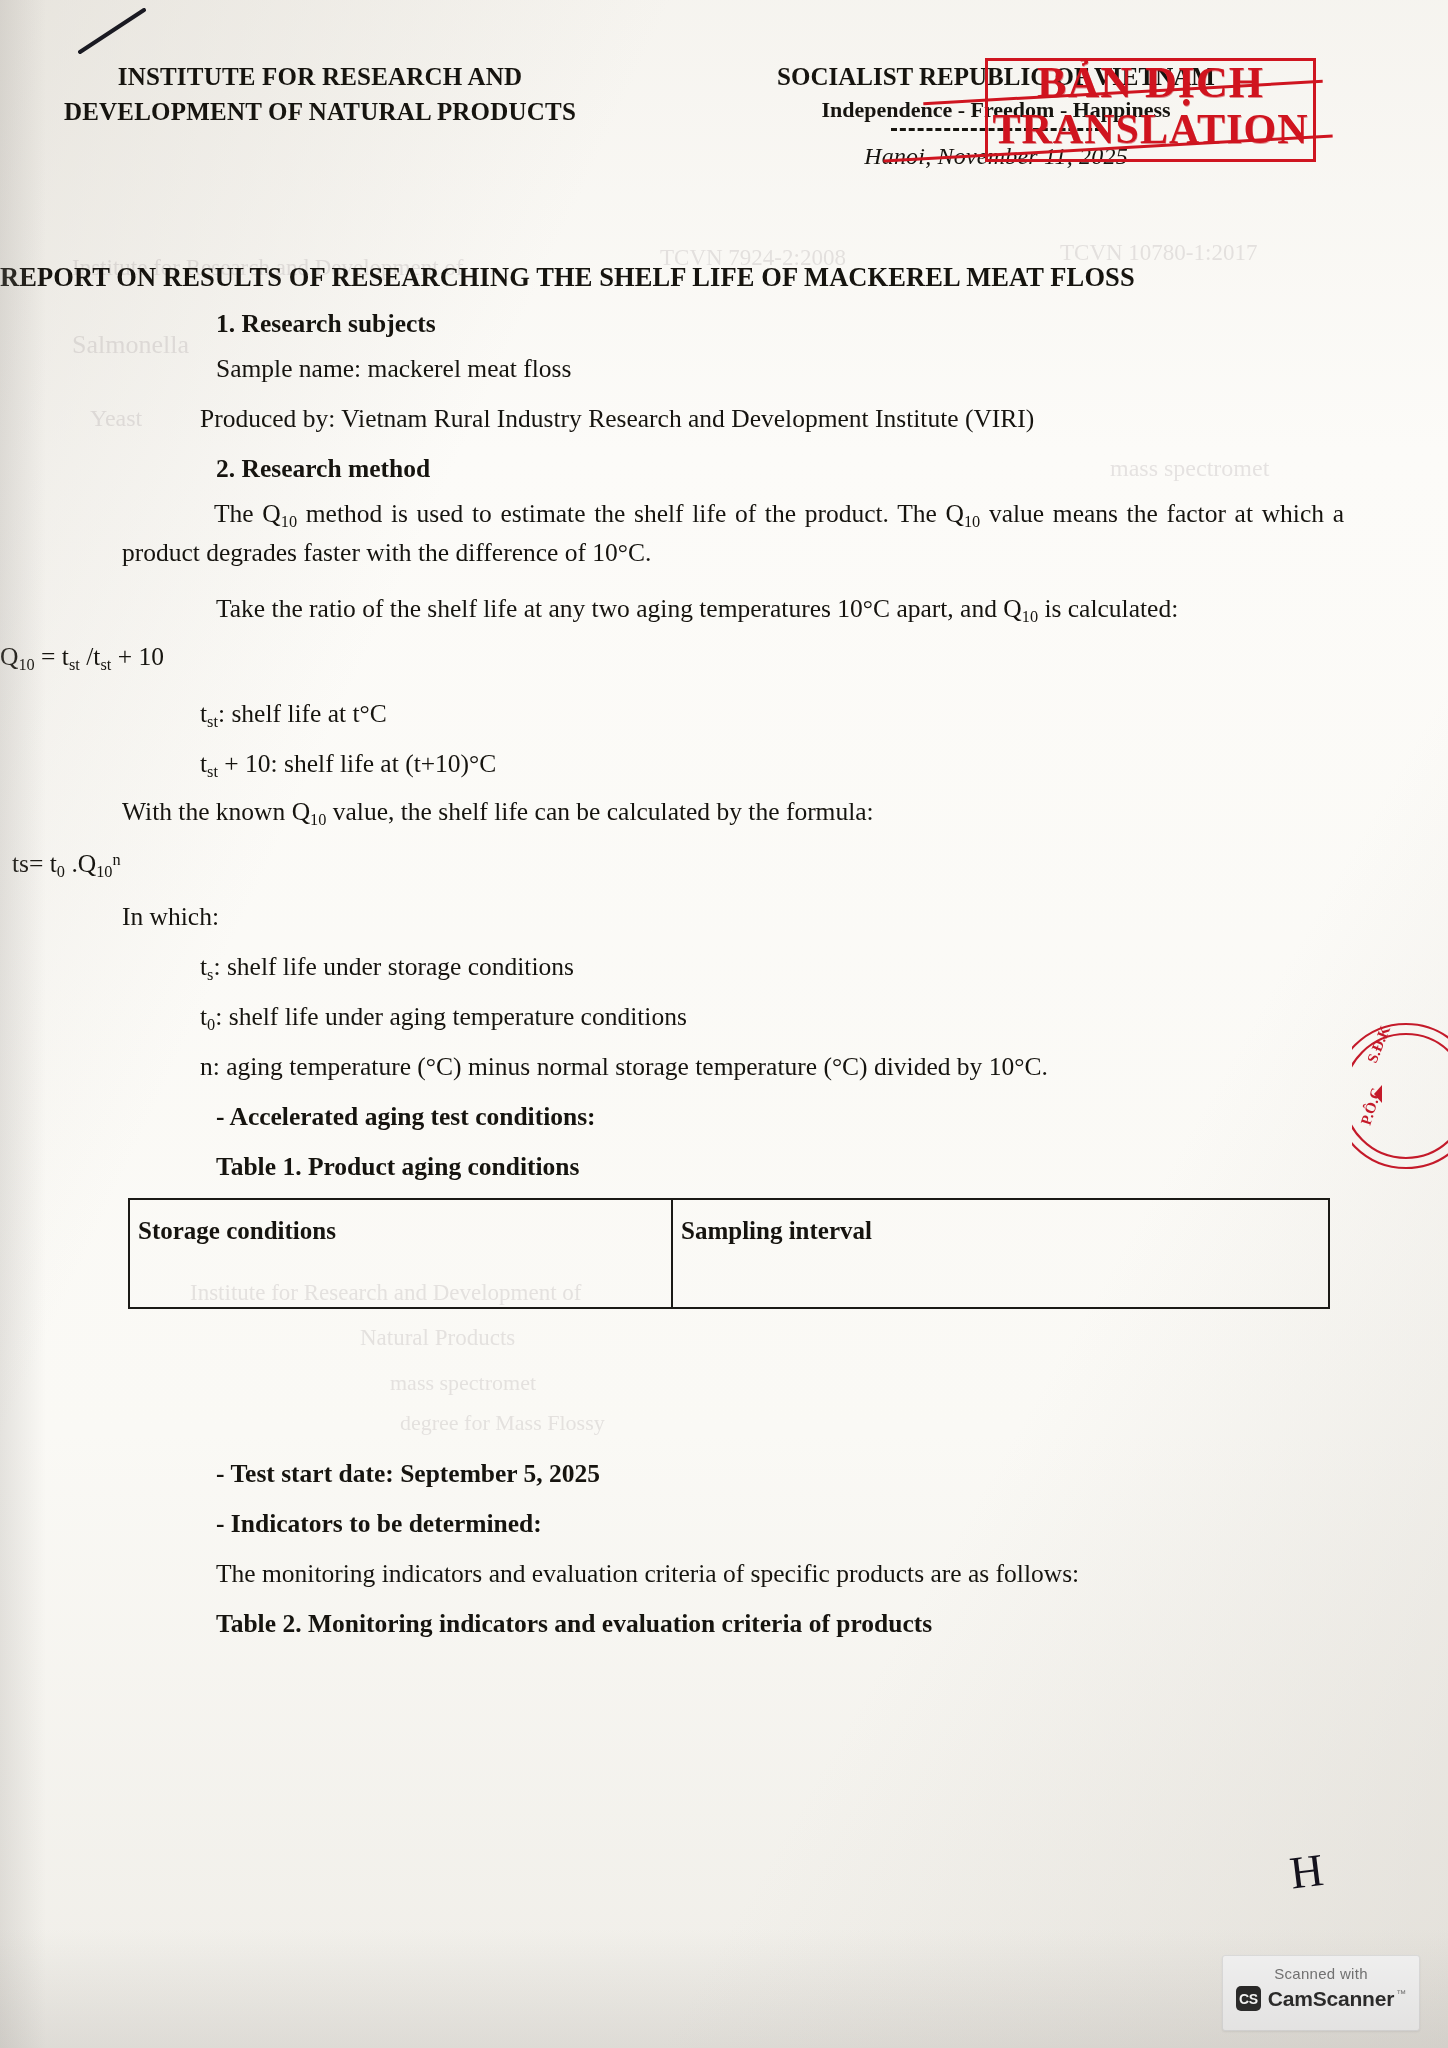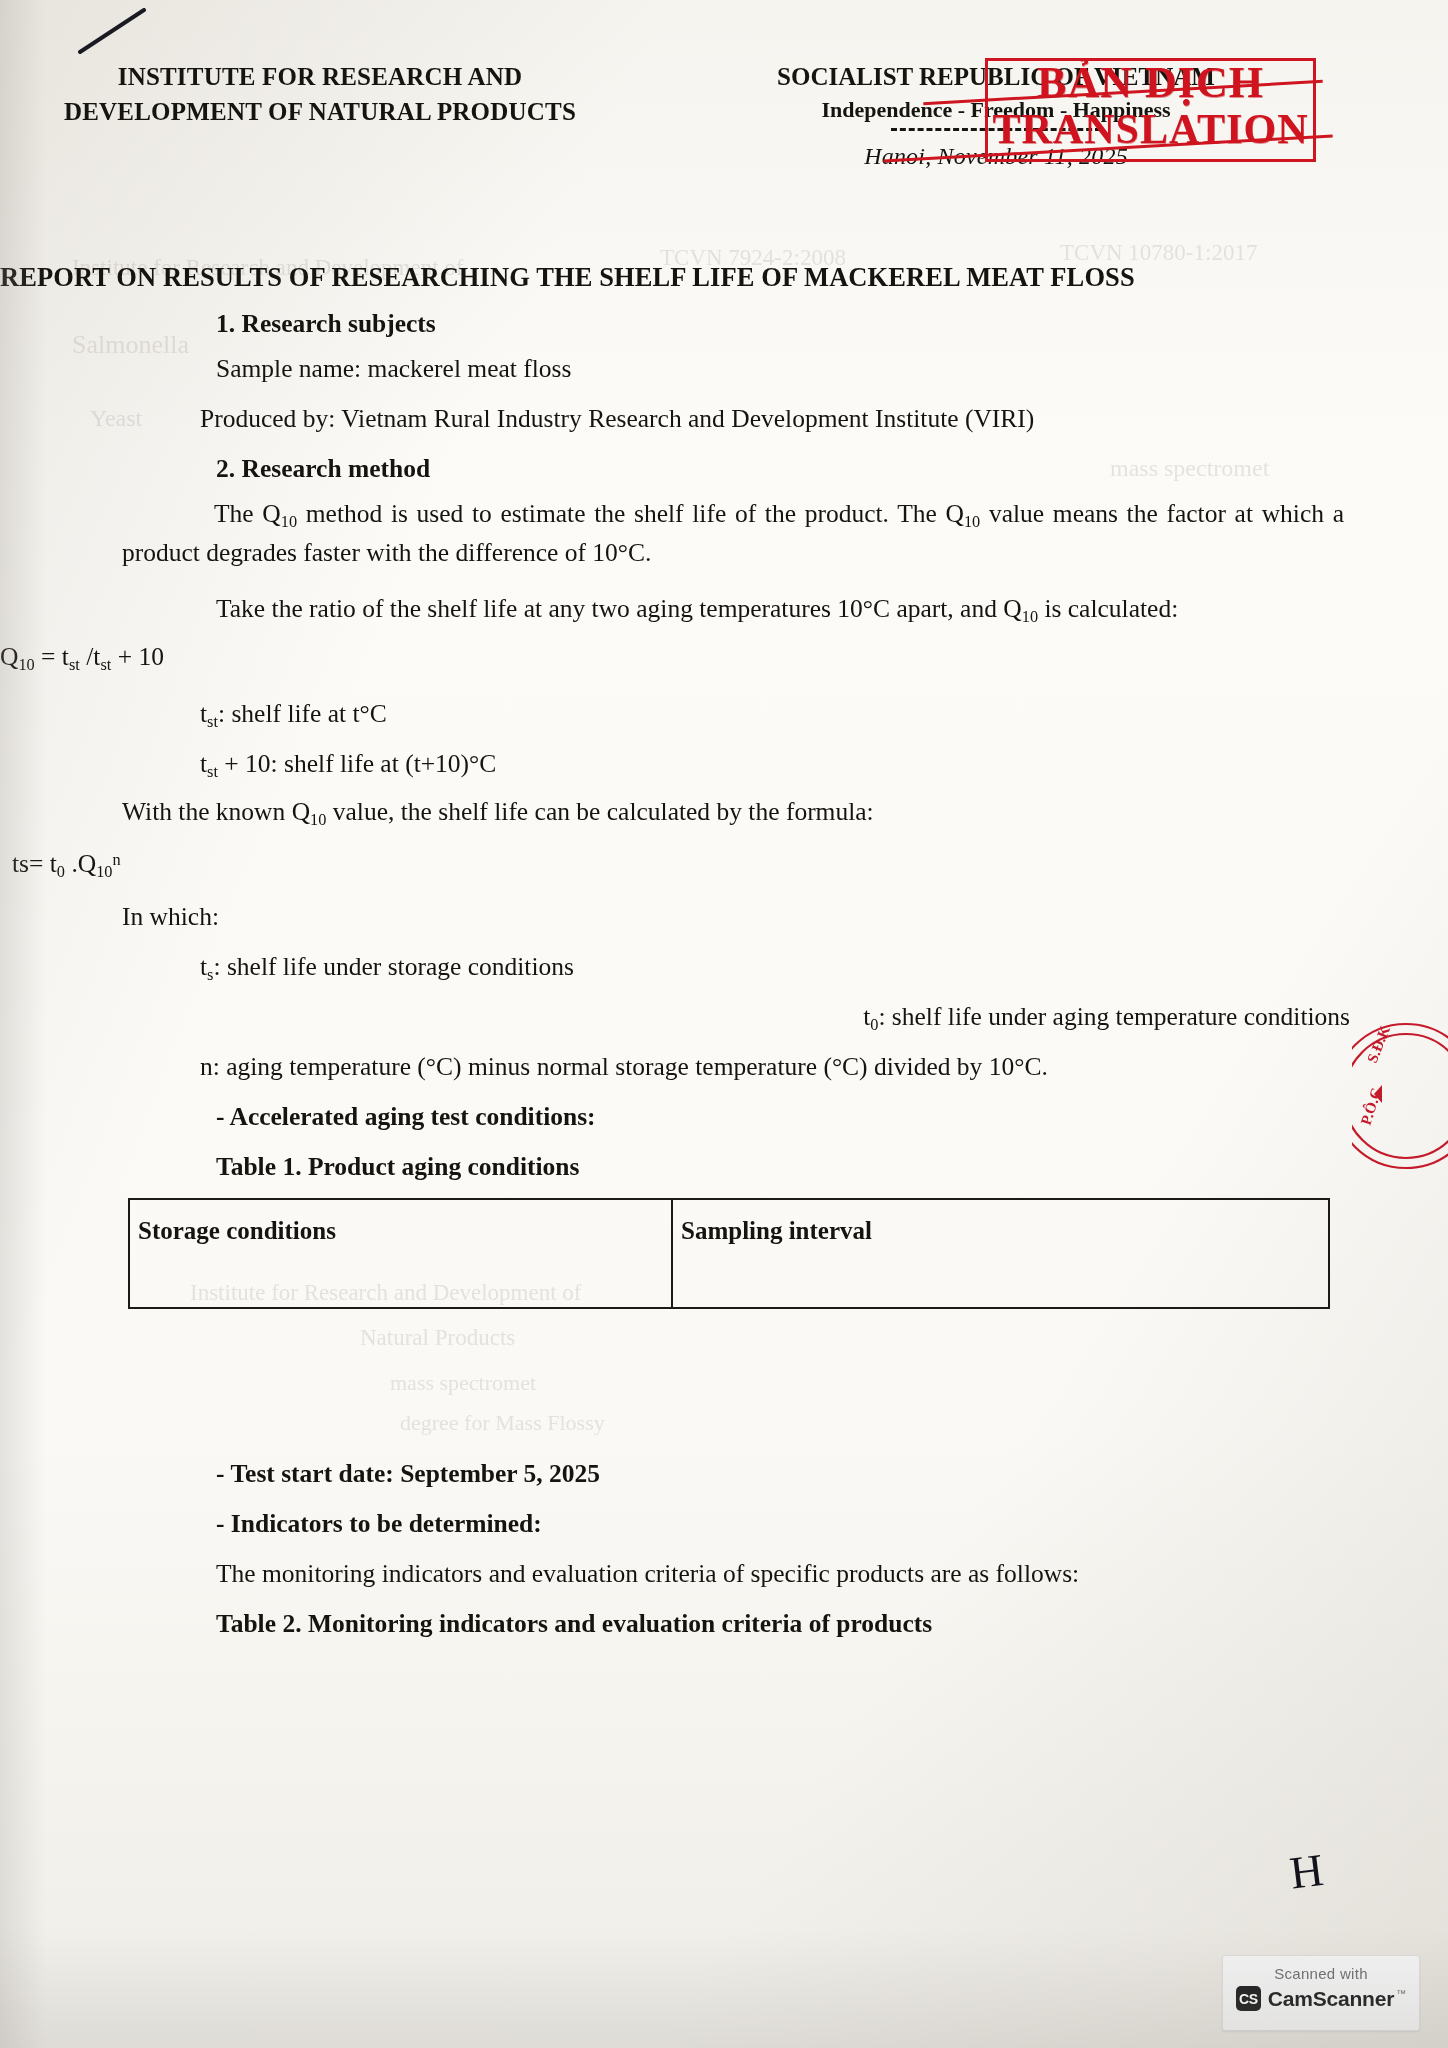--- a/index.html
+++ b/index.html
@@ -340,21 +340,21 @@
   <div class="blk ctr" style="left:12px; top:845px; width:1448px;">
     <span>ts= t<sub>0</sub> .Q<sub>10</sub><sup>n</sup></span>
   </div>
 
   <div class="blk" style="left:122px; top:898px; width:1100px;">In which:</div>
 
   <div class="blk" style="left:200px; top:948px; width:1150px;">
     t<sub>s</sub>: shelf life under storage conditions
   </div>
 
-  <div class="blk" style="left:200px; top:998px; width:1150px;text-align:right;">
+  <div class="blk" style="left:200px; top:998px; width:1150px;">
     t<sub>0</sub>: shelf life under aging temperature conditions
   </div>
 
   <div class="blk" style="left:200px; top:1048px; width:1180px;">n: aging temperature (°C) minus normal storage temperature (°C) divided by 10°C.</div>
 
   <div class="blk b" style="left:216px; top:1098px; width:1100px;">- Accelerated aging test conditions:</div>
 
   <div class="blk b" style="left:216px; top:1148px; width:1100px;">Table 1. Product aging conditions</div>
 
   <table class="tbl">

